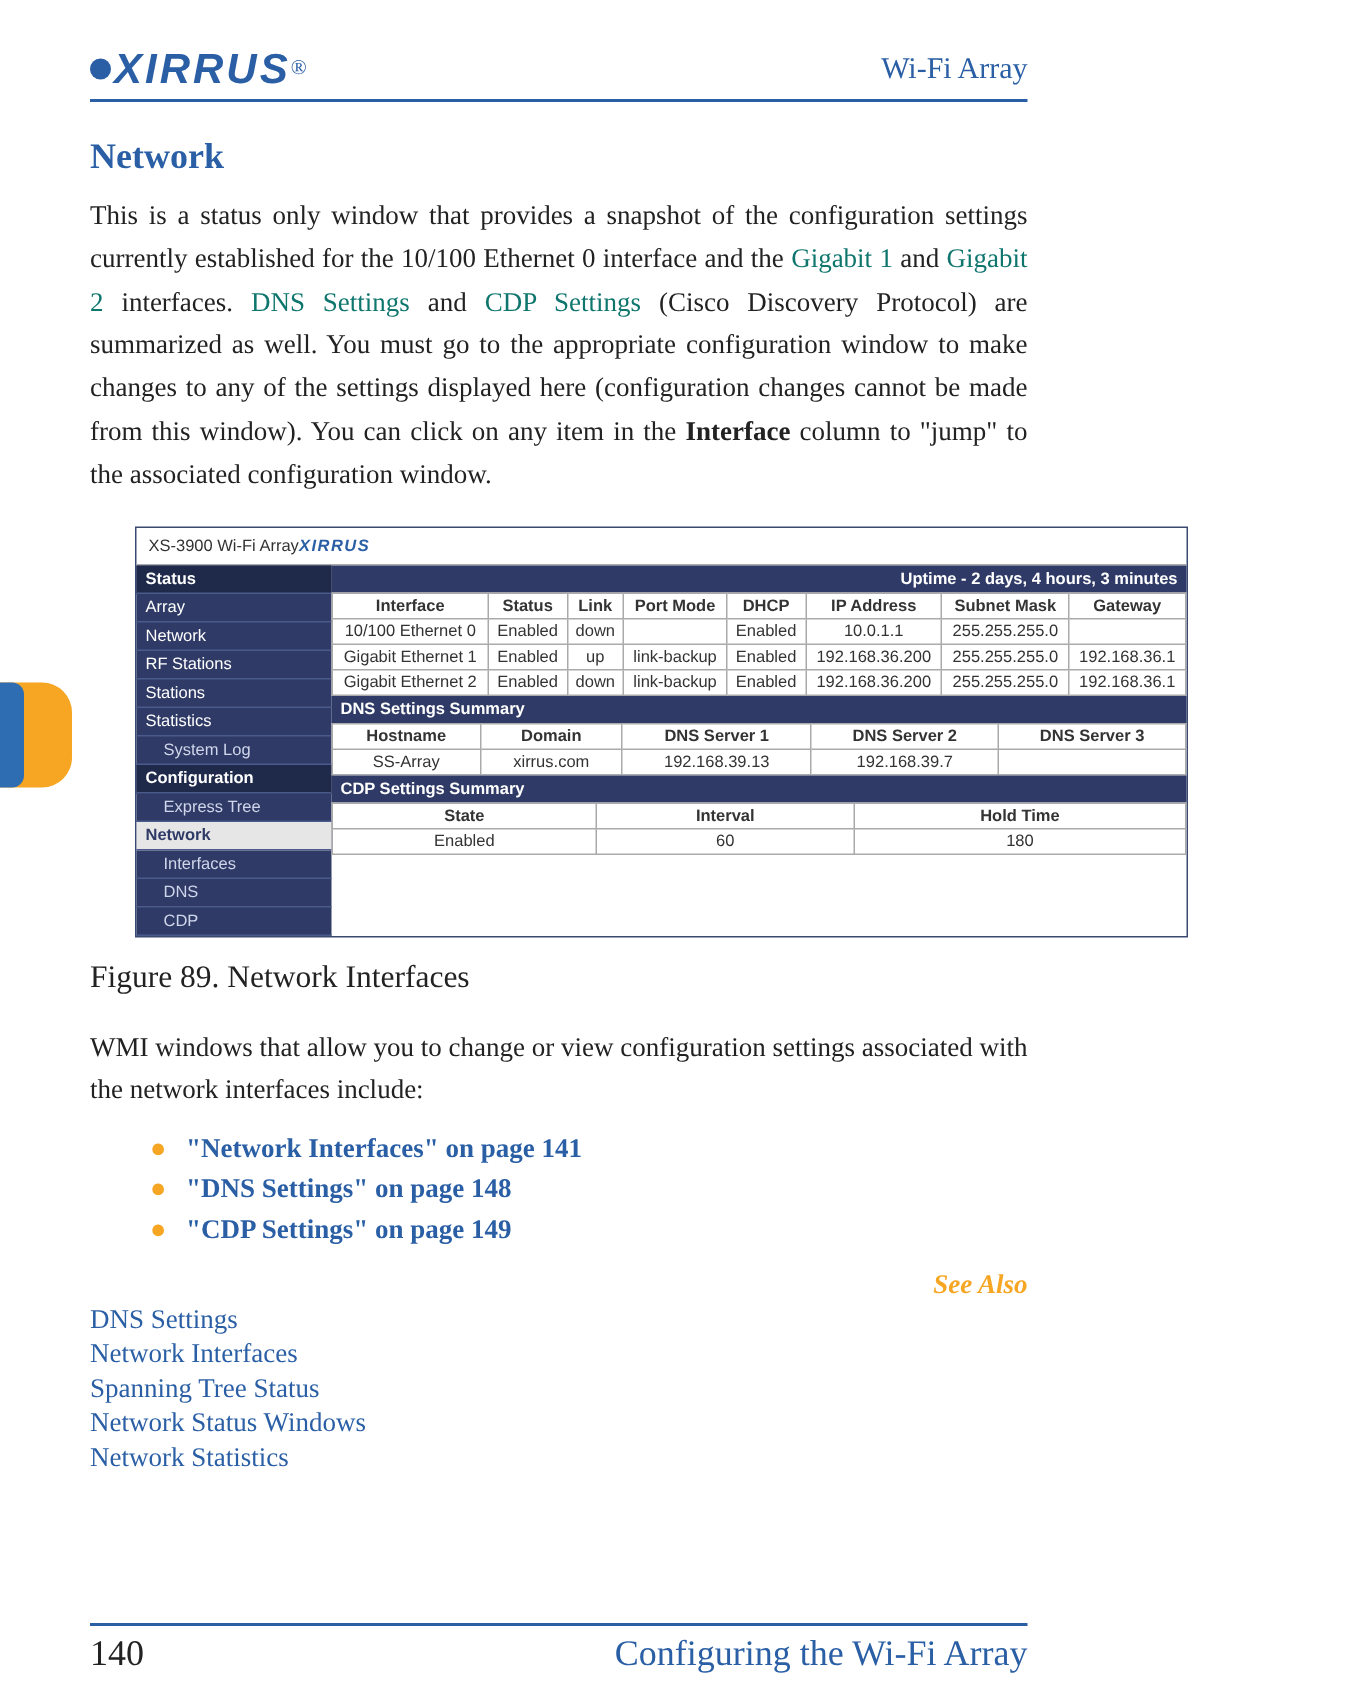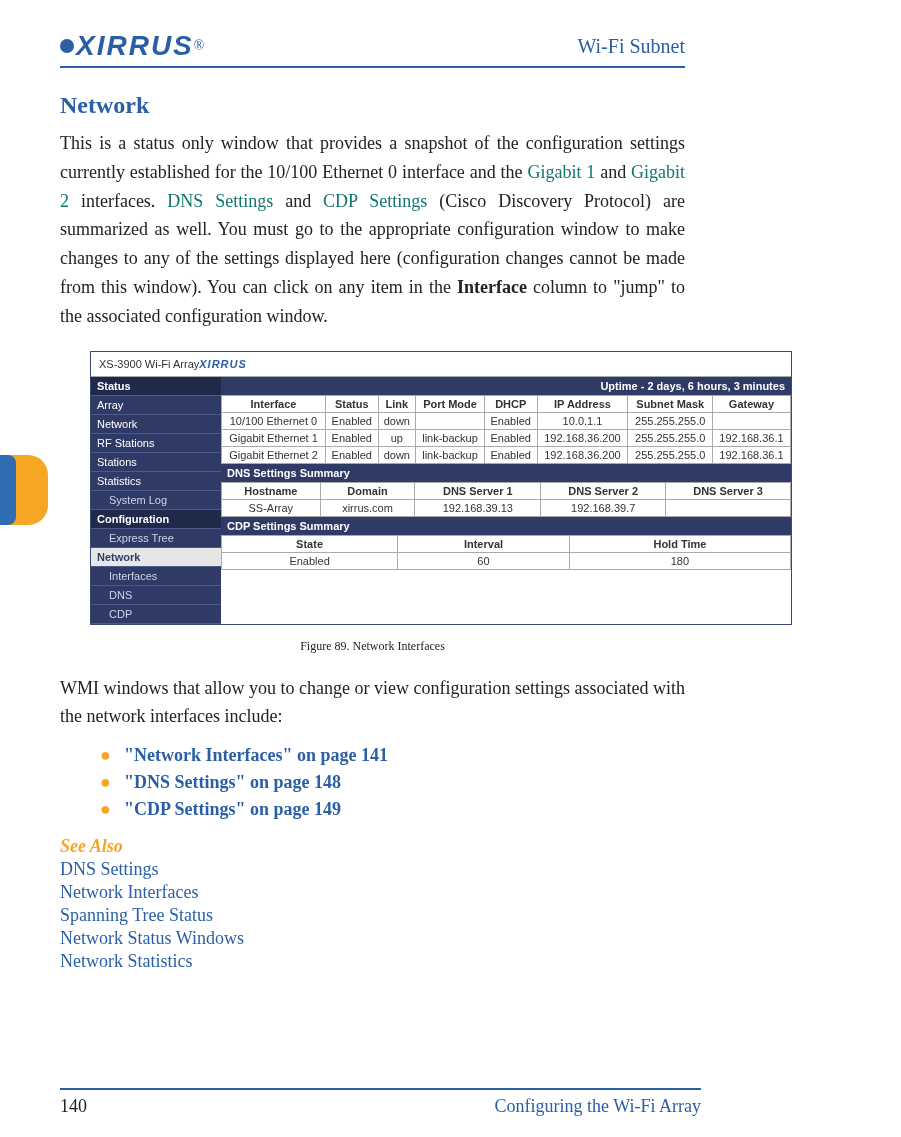--- a/index.html
+++ b/index.html
@@ -121,55 +121,55 @@
     background:#2f3b66; color:#fff; font-weight:bold;
     padding: 3px 6px; font-size:11px;
     display:flex; justify-content:space-between;
   }
   table.fig-table { border-collapse: collapse; width:100%; font-size:11px; }
   table.fig-table th, table.fig-table td {
     border:1px solid #aaa; padding:2px 4px; text-align:center;
     white-space: nowrap;
   }
   .caption {
-    text-align: center;
-    font-size: 12px;
+    text-align: left;
+    font-size: 21px;
     margin: 14px 0 20px 0;
   }
   ul.links { list-style:none; padding-left: 40px; margin: 14px 0; }
   ul.links li { margin: 6px 0; font-size:18px; }
   ul.links li::before {
     content: "●"; color:#f6a623; display:inline-block; width:24px;
   }
   ul.links a { color:#2a5fa5; font-weight:bold; text-decoration:none; }
-  .see-also-title { color:#f6a623; font-style:italic; font-weight:bold; font-size:18px; margin-top:16px; }
+  .see-also-title { color:#f6a623; font-style:italic; font-weight:bold; font-size:18px; margin-top:16px;text-align:right; }
   .see-also a { display:block; color:#2a5fa5; font-size:18px; text-decoration:none; margin:2px 0; }
   .footer {
-    position:absolute; bottom:20px; left:60px; right:44px;
+    position:absolute; bottom:20px; left:60px; right:60px;
     border-top: 2px solid #2a5fa5;
     display:flex; justify-content:space-between;
     padding-top:6px;
-    font-size:18px;
+    font-size:24px;
   }
   .footer .pagenum { color:#222; }
   .footer .footer-text { color:#2a5fa5; }
 </style>
 </head>
 <body>
 
 <div class="page">
   <div class="tab-marker"></div>
 
   <div class="header">
     <div class="logo">
       <span class="logo-dot blue"></span>
       <span class="logo-text">XIRRUS</span>
       <span style="color:#2a5fa5;font-size:14px;vertical-align:super;">®</span>
     </div>
-    <div class="header-text">Wi-Fi Subnet</div>
+    <div class="header-text">Wi-Fi Array</div>
   </div>
 
   <div class="section-title">Network</div>
 
   <div class="body-text">
     <span>This is a status only window that provides a snapshot of the configuration settings currently established for the 10/100 Ethernet 0 interface and the </span><span class="link">Gigabit 1</span><span> and </span><span class="link">Gigabit 2</span><span> interfaces. </span><span class="link">DNS Settings</span><span> and </span><span class="link">CDP Settings</span><span> (Cisco Discovery Protocol) are summarized as well. You must go to the appropriate configuration window to make changes to any of the settings displayed here (configuration changes cannot be made from this window). You can click on any item in the </span><b>Interface</b><span> column to "jump" to the associated configuration window.</span>
   </div>
 
   <div class="figure">
     <div class="fig-titlebar">
@@ -188,21 +188,21 @@
         <div class="cat">Configuration</div>
         <div class="sub">Express Tree</div>
         <div class="hl">Network</div>
         <div class="sub">Interfaces</div>
         <div class="sub">DNS</div>
         <div class="sub">CDP</div>
       </div>
       <div class="fig-right">
         <div class="bluebar">
           <span></span>
-          <span>Uptime - 2 days, 6 hours, 3 minutes</span>
+          <span>Uptime - 2 days, 4 hours, 3 minutes</span>
         </div>
         <table class="fig-table">
           <tbody>
               <tr>
             <th>Interface</th>
             <th>Status</th>
             <th>Link</th>
             <th>Port Mode</th>
             <th>DHCP</th>
             <th>IP Address</th>

